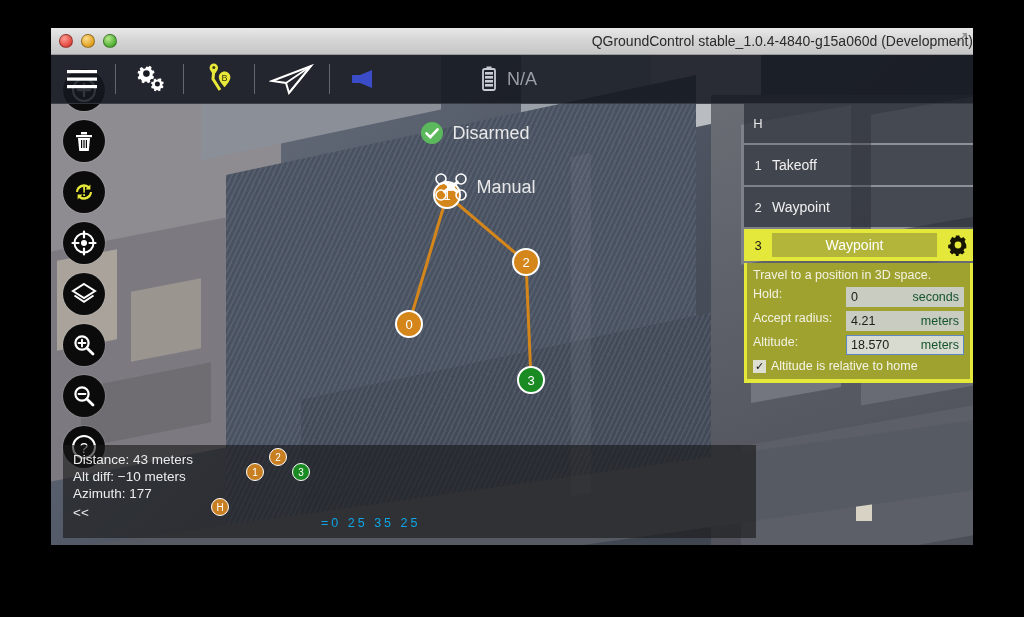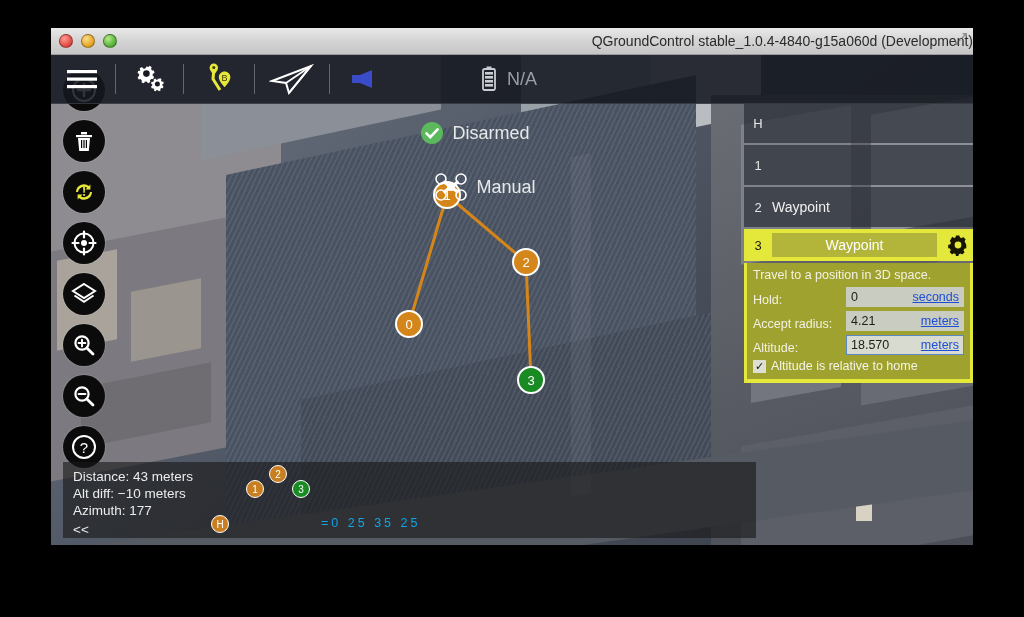--- a/index.html
+++ b/index.html
@@ -59,42 +59,42 @@
   .mnum{width:28px;text-align:center;font-size:13px;color:#e6e6e6;}
   .mlab{flex:1;}
   .mitem.sel{background:#e4e83a;color:#1c1c10;height:32px;align-items:center;}
   .mitem.sel .mnum{color:#1c1c10;font-size:13px;}
   .sel-lab{flex:1;background:rgba(120,120,60,.45);text-align:center;color:#fff;
            font-size:14px;margin:2px 6px 2px 0;padding:4px 0;}
   #gear-sel{width:30px;display:flex;align-items:center;justify-content:center;cursor:pointer;}
   #detail{background:#e4e83a;padding:0 0 4px 0;}
   #detail-inner{background:rgba(104,104,40,.55);margin:0 3px;padding:5px 6px 6px 6px;}
   .dtitle{color:#f2f2e2;font-size:12.5px;margin-bottom:5px;}
-  .drow{display:flex;align-items:flex-end;margin-bottom:4px;}
+  .drow{display:flex;align-items:flex-start;margin-bottom:4px;}
   .dlabel{color:#f2f2e2;font-size:12.5px;width:93px;}
   .dfield{flex:1;height:20px;background:#c9ccc0;display:flex;align-items:center;
           padding:0 5px;font-size:12.5px;color:#20201a;}
   .dfield.focus{background:#d8dbd0;box-shadow:inset 0 0 0 1px #5d87c4;}
   .dval{flex:1;}
-  .dunit{color:#1d4ed8;text-decoration:underline;}
+  .dunit{color:#14532d;}
   .dcheck{display:flex;align-items:center;gap:5px;margin-top:1px;}
   .cbox{width:13px;height:13px;background:#dcdfd2;display:flex;align-items:center;
         justify-content:center;font-size:11px;color:#111;line-height:1;}
   .cblabel{color:#f5f5e8;font-size:12.5px;}
 
   
   #wplayer{position:absolute;inset:0;z-index:30;pointer-events:none;}
   .wp{position:absolute;width:24px;height:24px;border-radius:50%;
       border:2.5px solid #fff;display:flex;align-items:center;justify-content:center;
       color:#fff;font-size:13px;transform:translate(-50%,-50%);pointer-events:auto;cursor:pointer;}
   .wp.orange{background:#d4861a;}
   .wp.green{background:#1a8a22;}
 
   
-  #status{position:absolute;left:12px;bottom:8px;width:693px;height:76px;
+  #status{position:absolute;left:12px;bottom:8px;width:693px;height:93px;
           background:rgba(24,24,24,.62);z-index:42;display:flex;}
   #status-text{padding:6px 0 0 10px;}
   .srow{color:#ececec;font-size:13.5px;line-height:17px;}
   #collapse{color:#ececec;font-size:13.5px;margin-top:3px;cursor:pointer;}
   #altprofile{position:relative;flex:1;}
   .pmark{position:absolute;width:16px;height:16px;border-radius:50%;border:1.5px solid #fff;
          display:flex;align-items:center;justify-content:center;color:#fff;font-size:10px;
          transform:translate(-50%,-50%);}
   .pmark.orange{background:#c87f22;}
   .pmark.green{background:#1a8a22;}
@@ -348,20 +348,21 @@
           </div>
         </div>
       </div>
 
       <div id="mission">
           <div class="mitem">
             <div class="mnum">H</div>
           </div>
           <div class="mitem">
             <div class="mnum">1</div>
+            <div class="mlab">Takeoff</div>
           </div>
           <div class="mitem">
             <div class="mnum">2</div>
             <div class="mlab">Waypoint</div>
           </div>
           <div class="mitem sel">
             <div class="mnum">3</div>
             <div class="sel-lab">Waypoint</div>
             <div id="gear-sel">
               <svg width="22" height="22" viewBox="0 0 22 22">

